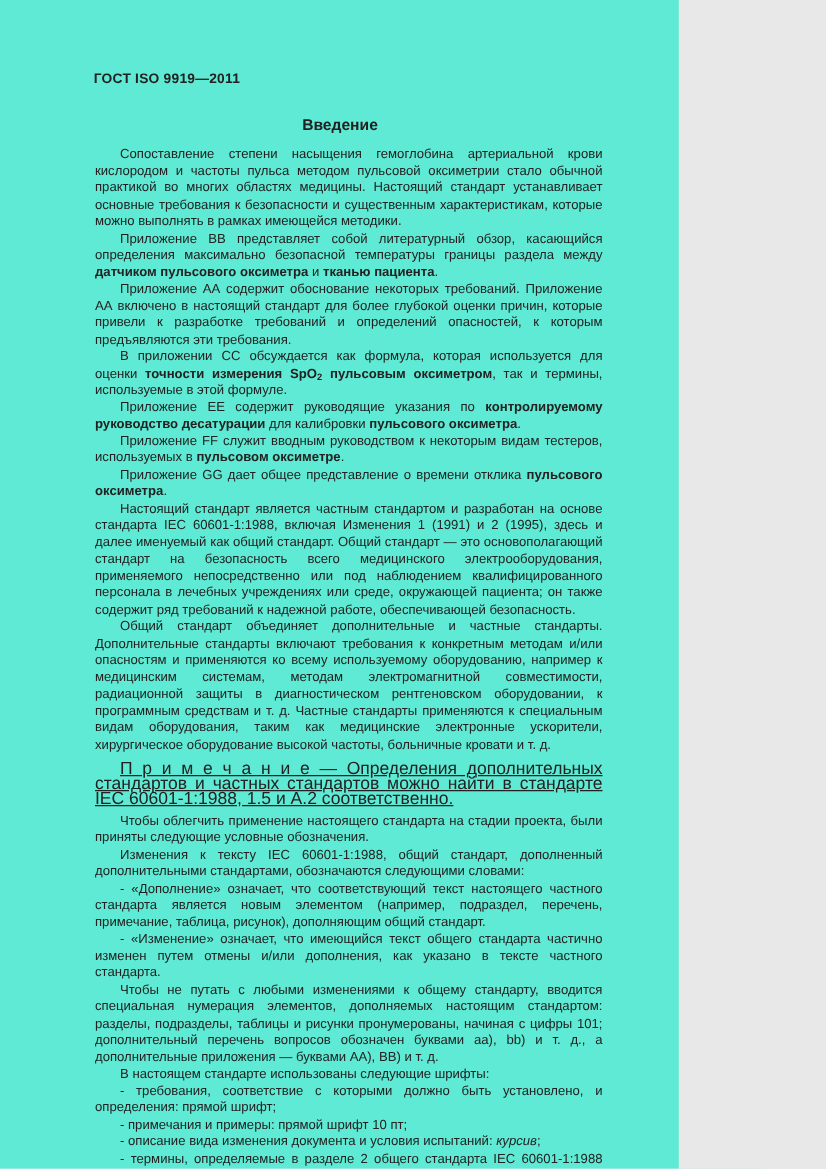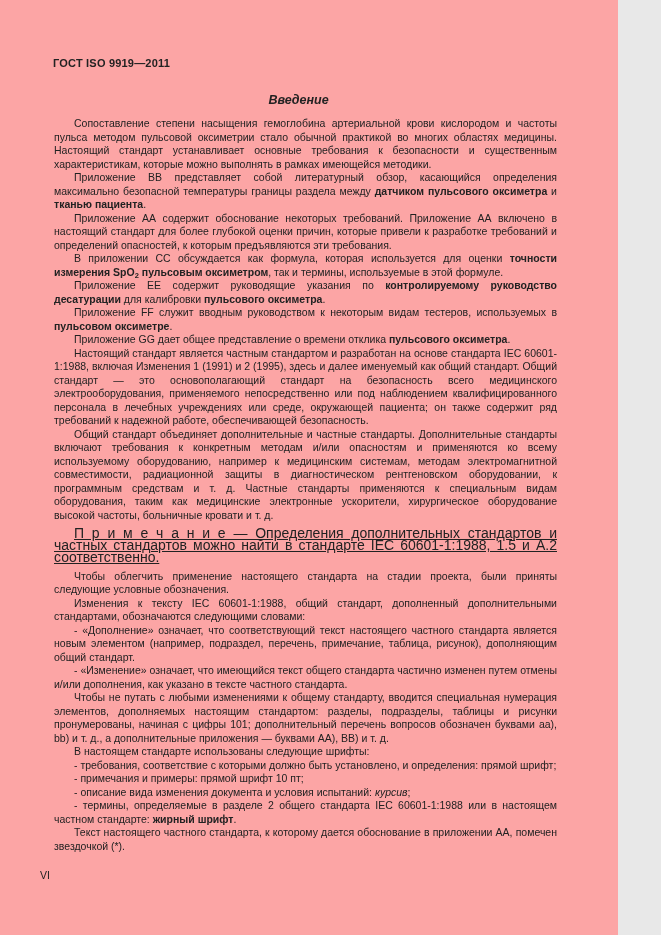--- a/index.html
+++ b/index.html
@@ -1,37 +1,36 @@
 <!DOCTYPE html>
 <html lang="ru"><head>
 <meta charset="utf-8">
 <style>
   html,body{margin:0;padding:0;background:#e8e8e8;}
   .page{
     position:relative;
-    width:618px;height:935px;
-    background:#fca5a5;
+    width:543px;height:935px;
+    background:#5eead4;
     box-sizing:border-box;
-    padding:57px 61px 0 40px;
+    padding:57px 61px 0 62px;
     font-family:"Liberation Sans", sans-serif;
     color:#222222;
     overflow:hidden;
   }
   .doc-code{
     font-weight:700;
     font-size:11px;
     margin-left:13px;
     letter-spacing:0.2px;
   }
   .doc-title{
     text-align:center;
     font-weight:700;
     font-size:12.5px;
     margin:24px 0 10px 0;
-    font-style:italic;
   }
   .doc-body{
     font-size:10.5px;
     line-height:13.5px;
     text-align:justify;
     margin-left:14px;
   }
   p.para{
     margin:0;
     text-indent:20px;

